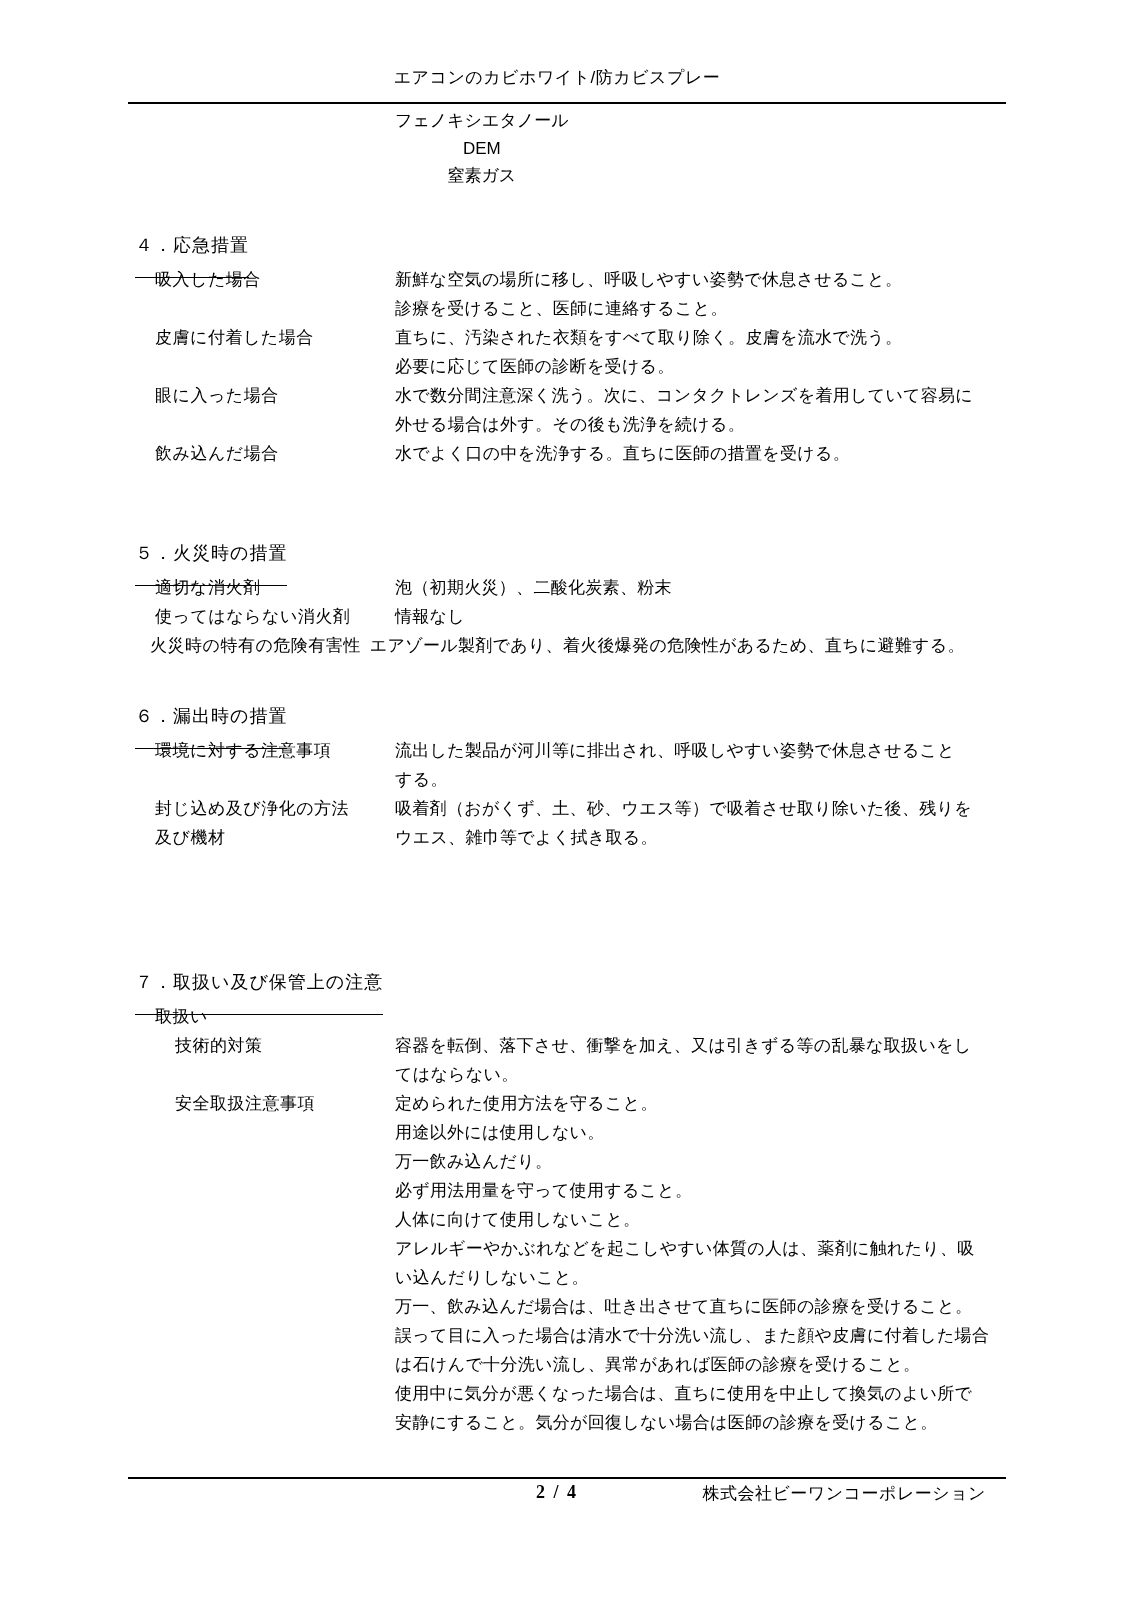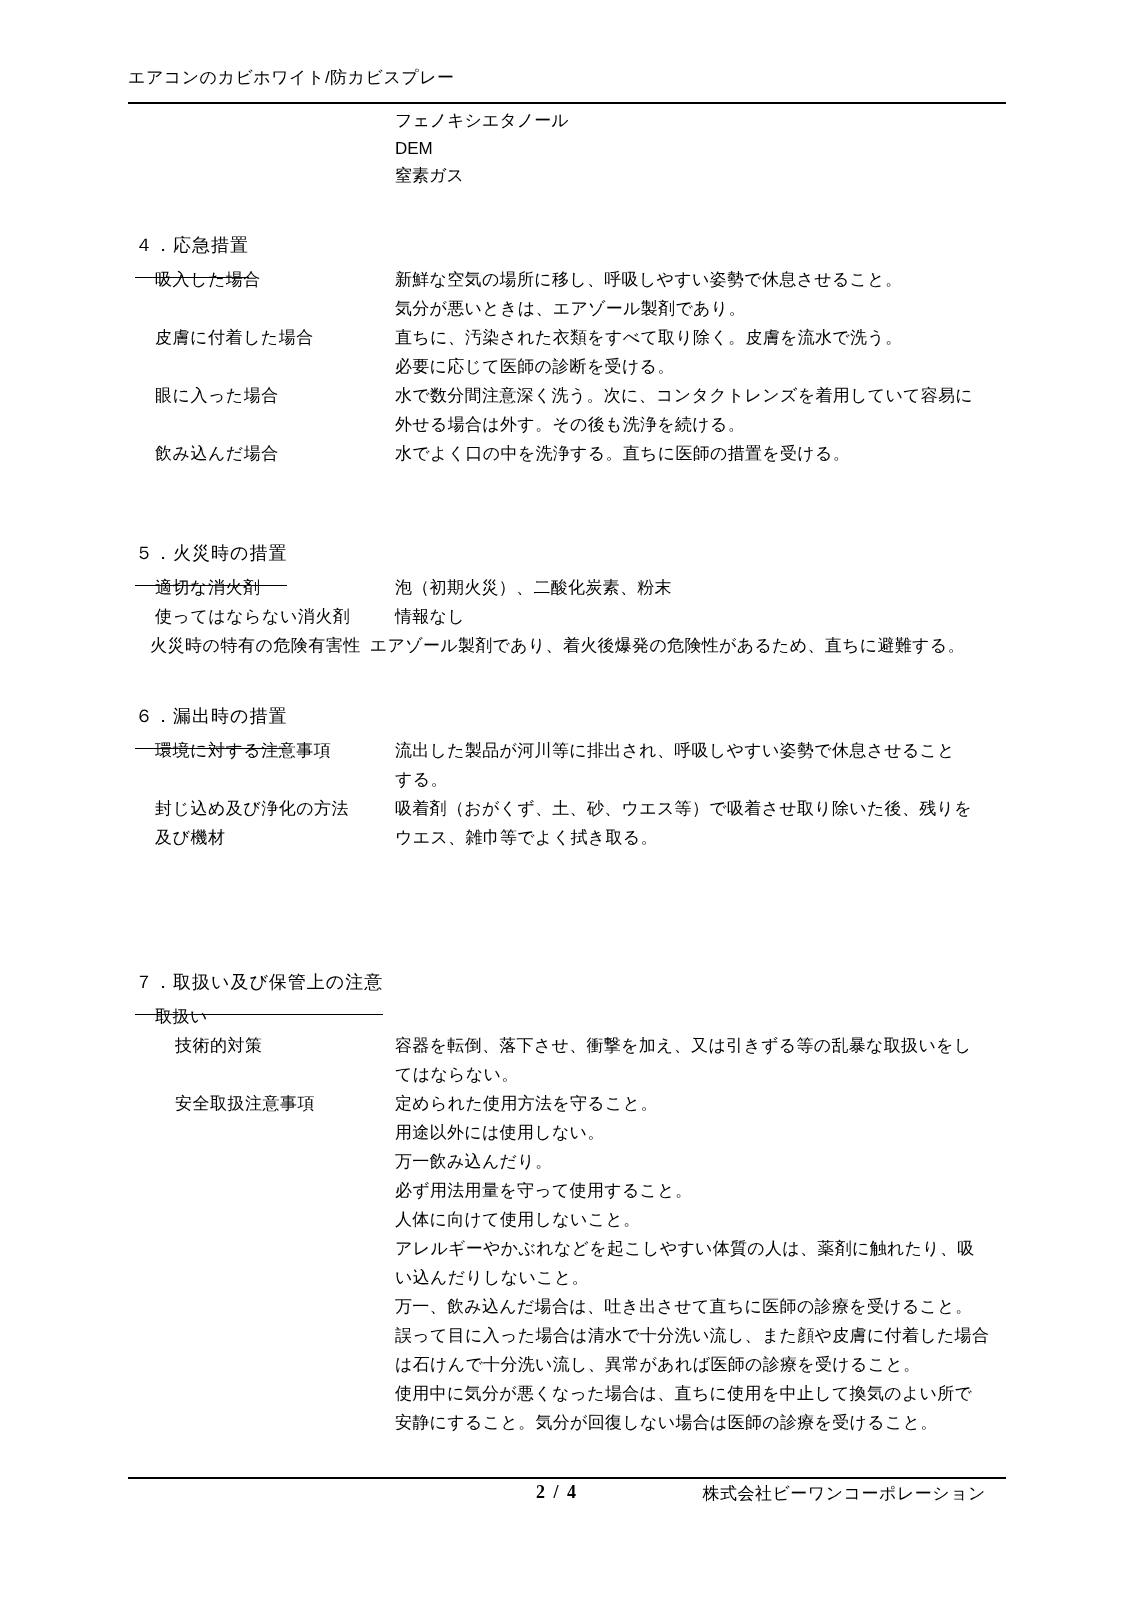--- a/index.html
+++ b/index.html
@@ -6,24 +6,24 @@
   body{
     width:1131px;height:1600px;position:relative;background:#ffffff;color:#000;
     font-family:"Liberation Sans","DejaVu Sans",sans-serif;
     font-size:17px;
   }
   .rule{position:absolute;left:128px;width:878px;border-top:2px solid #000;height:0;}
   .rule-top{top:102px;}
   .rule-bottom{top:1477px;}
   .header-title{
     position:absolute;top:66px;left:128px;width:878px;
-    text-align:left;padding-right:20px;box-sizing:border-box;
+    text-align:center;padding-right:20px;box-sizing:border-box;
     letter-spacing:0.5px;
   }
-  .cont-block{position:absolute;top:107px;left:395px;line-height:27.5px;}
+  .cont-block{position:absolute;top:107px;left:395px;line-height:27.5px;text-align:center;}
   .section{position:absolute;left:128px;width:878px;}
   .sec4{top:233px;}
   .sec5{top:541px;}
   .sec6{top:704px;}
   .sec7{top:970px;}
   .sec-title{margin-left:7px;height:32px;font-size:18px;letter-spacing:1px;}
   .sec-title span{border-bottom:1.5px solid #000;padding-bottom:20px;display:inline-block;}
   .subheading{margin-left:27px;line-height:29px;letter-spacing:0.5px;}
   .row{display:flex;align-items:flex-start;}
   .row .label{
@@ -60,21 +60,21 @@
   <div>窒素ガス</div>
 </div>
 
 <div class="section sec4">
   <div class="sec-title"><span>４．応急措置</span></div>
 
   <div class="row">
     <div class="label">吸入した場合</div>
     <div class="value">
       <div class="line">新鮮な空気の場所に移し、呼吸しやすい姿勢で休息させること。</div>
-      <div class="line">気分が悪いときは、エアゾール製剤であり。</div>
+      <div class="line">診療を受けること、医師に連絡すること。</div>
     </div>
   </div>
 
   <div class="row">
     <div class="label">皮膚に付着した場合</div>
     <div class="value">
       <div class="line">直ちに、汚染された衣類をすべて取り除く。皮膚を流水で洗う。</div>
       <div class="line">必要に応じて医師の診断を受ける。</div>
     </div>
   </div>

